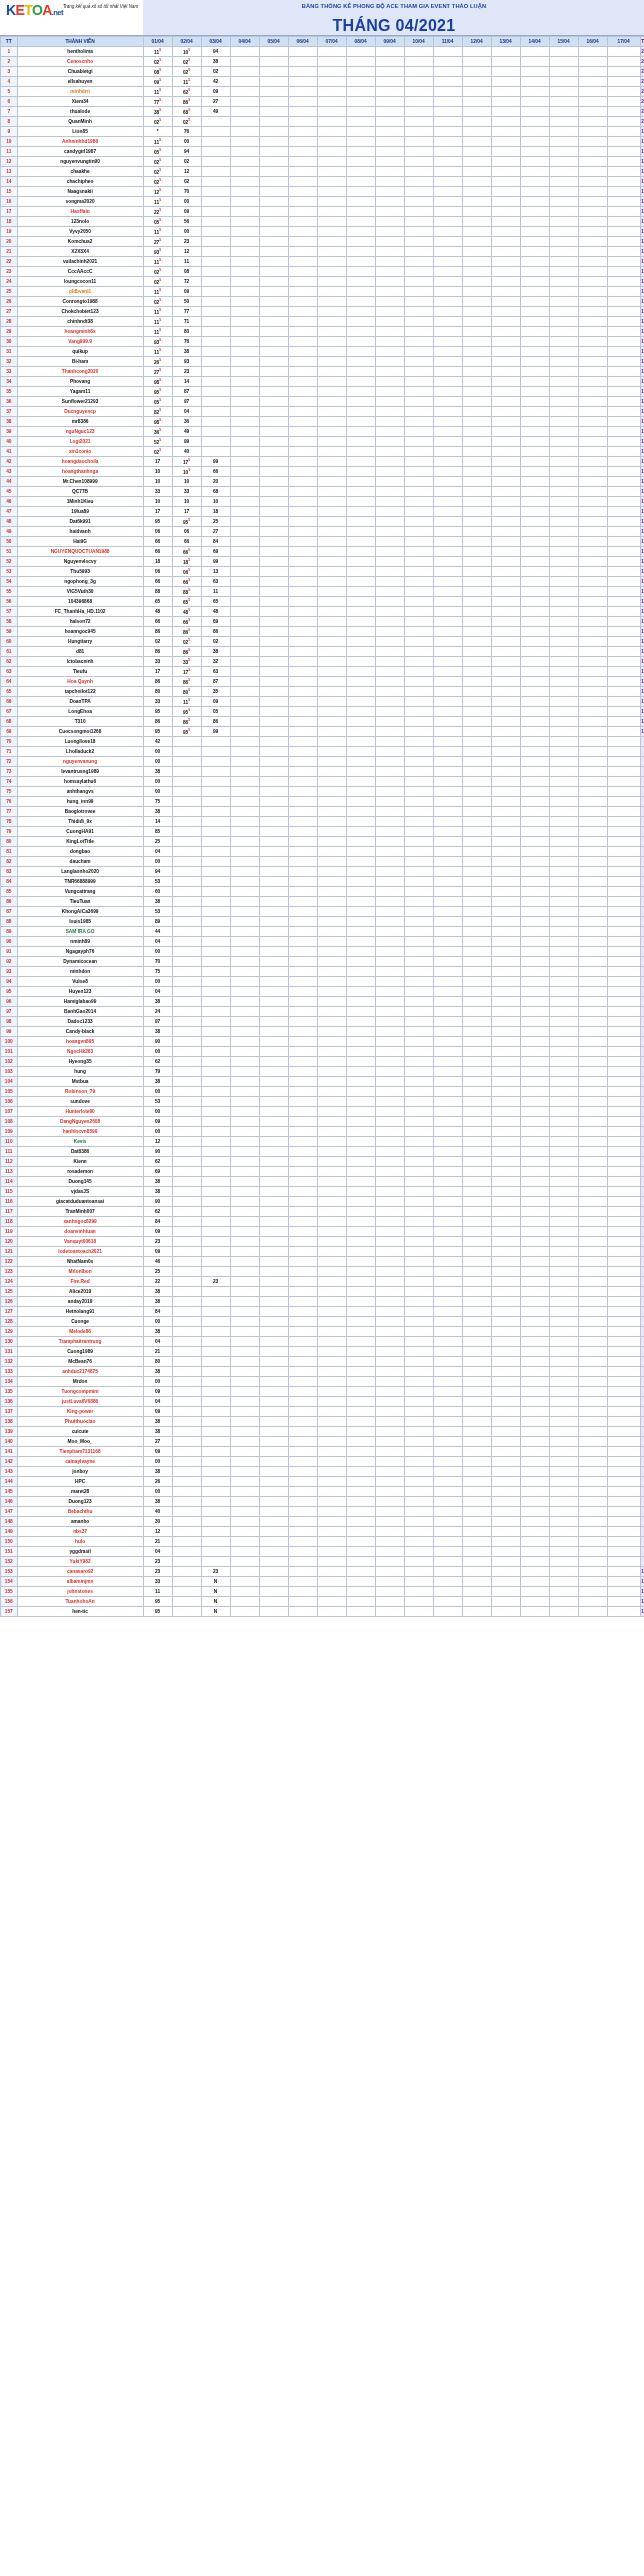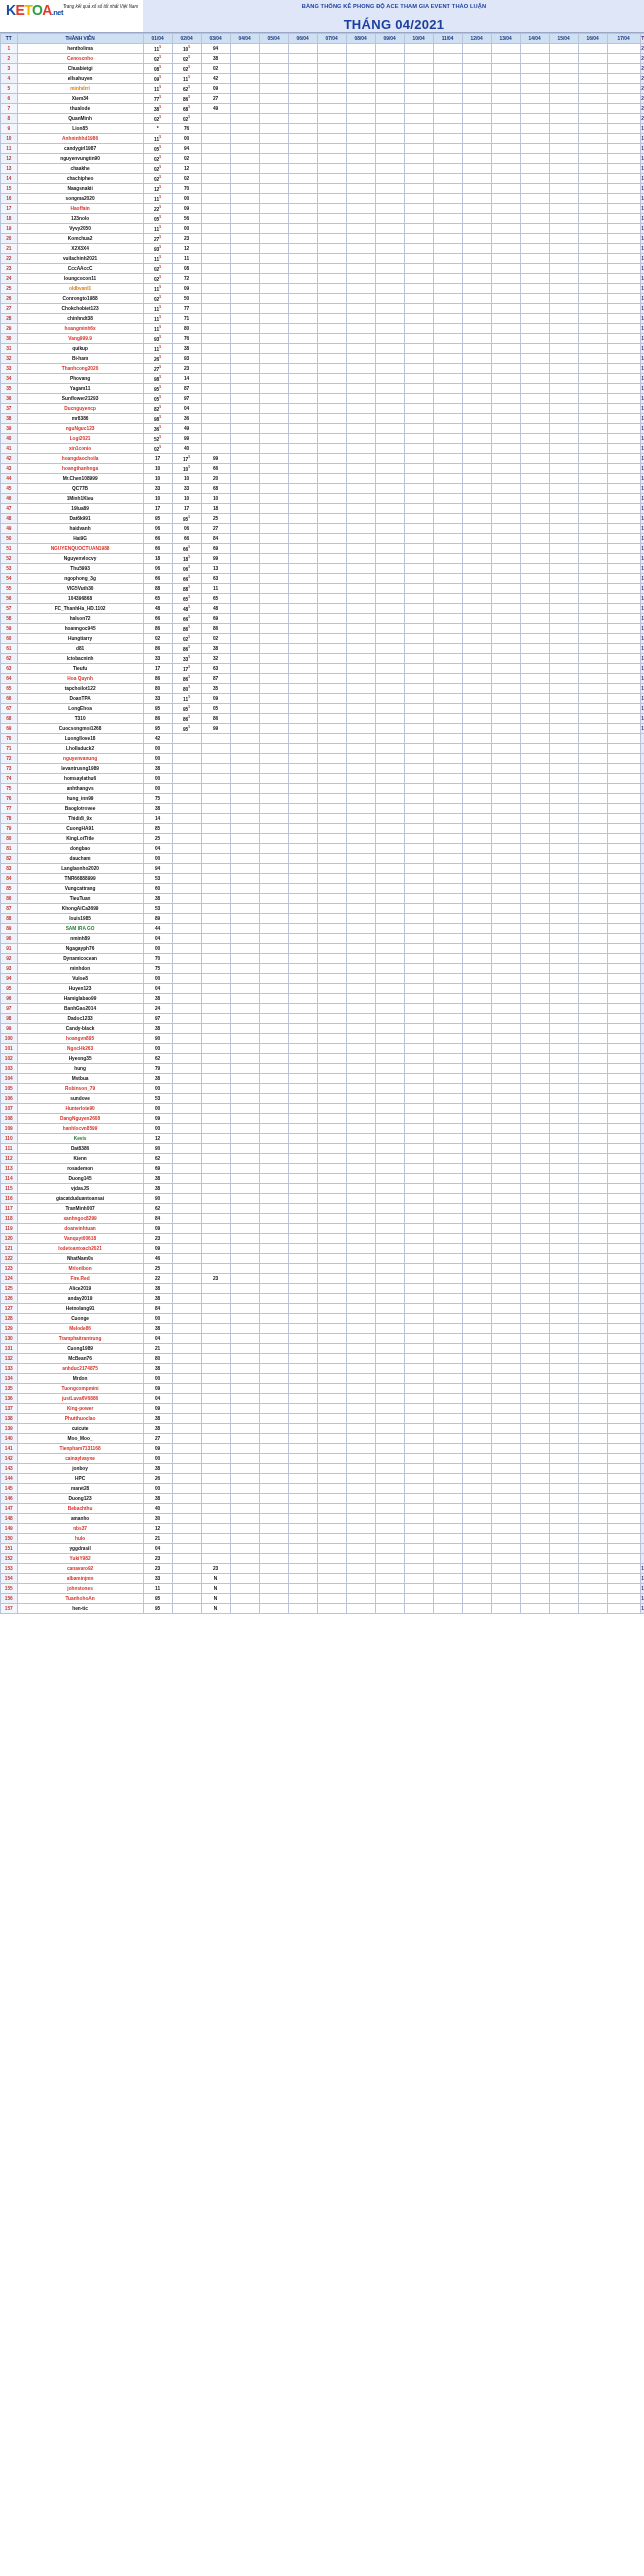--- a/index.html
+++ b/index.html
@@ -52,21 +52,21 @@
     color: #1b3f9e;
     font-size: 5.7px;
     font-weight: bold;
     text-align: center;
     padding-top: 3.2px;
     letter-spacing: 0.1px;
   }
   .banner .title2 {
     display: block;
     color: #1b3f9e;
-    font-size: 13px;
+    font-size: 16px;
     font-weight: bold;
     letter-spacing: 0.3px;
     margin-top: 7.6px;
   }
   
   table.sheet {
     border-collapse: collapse;
     width: 645px;
     table-layout: fixed;
   }

